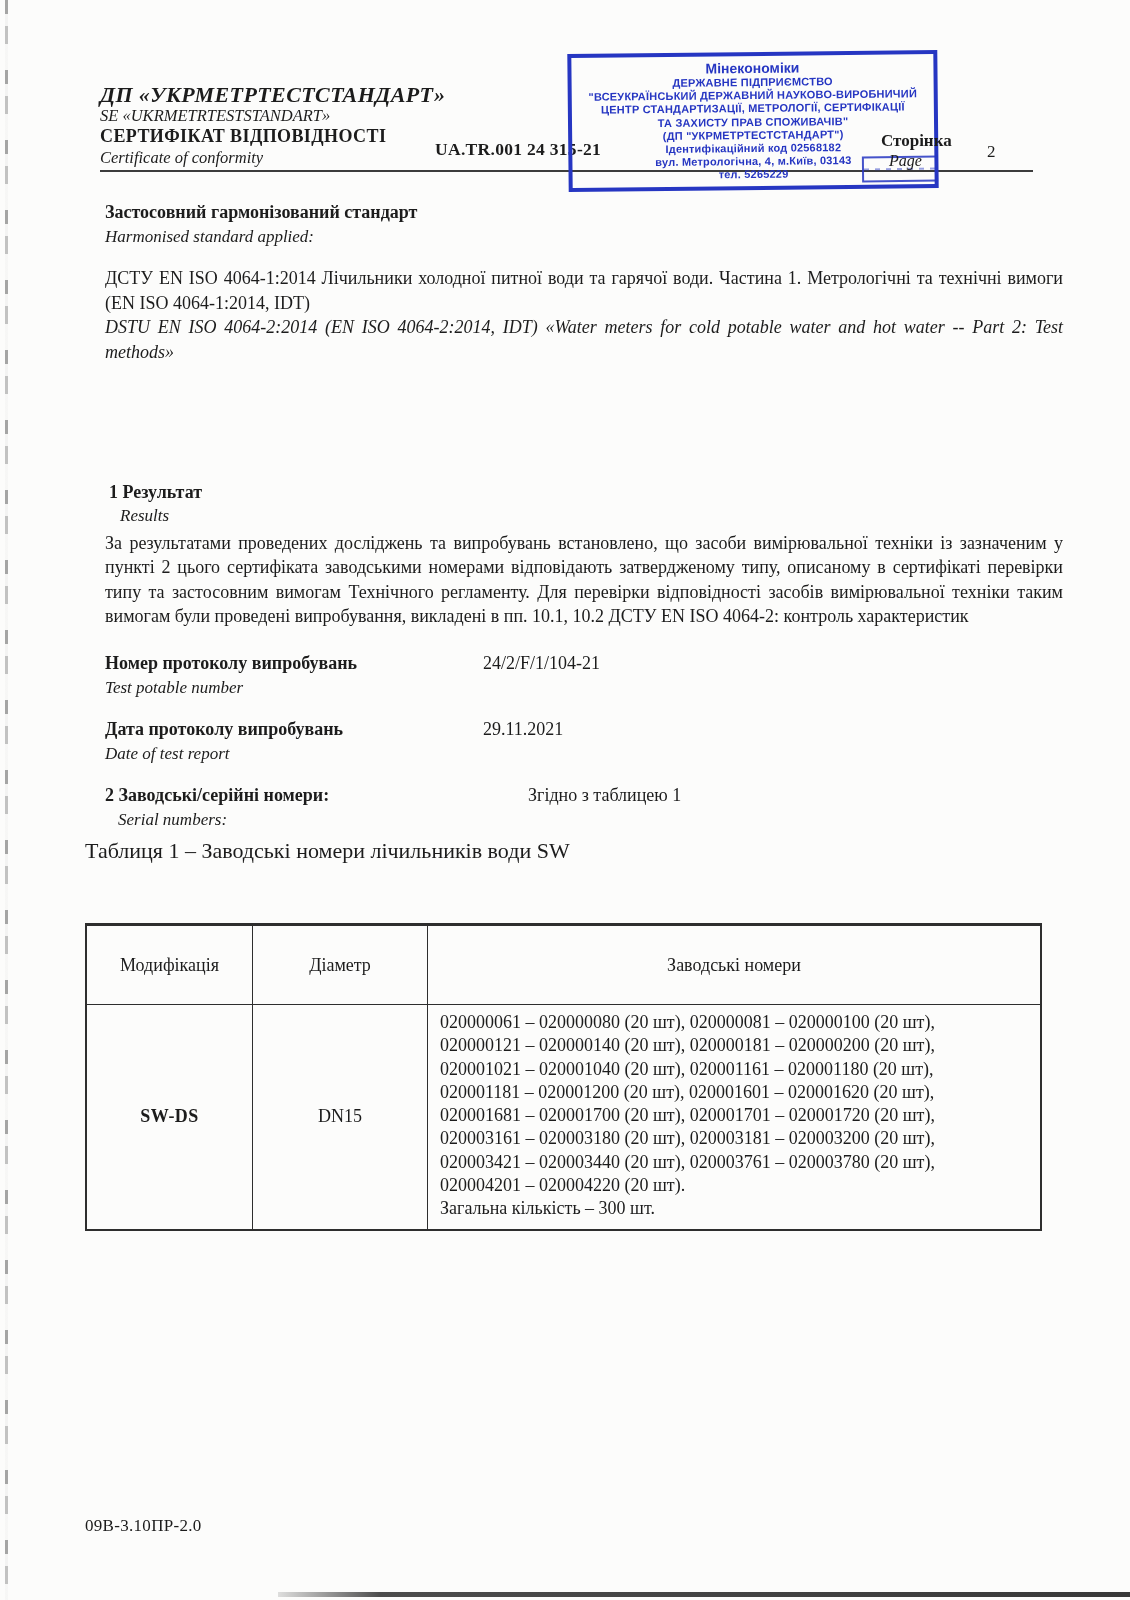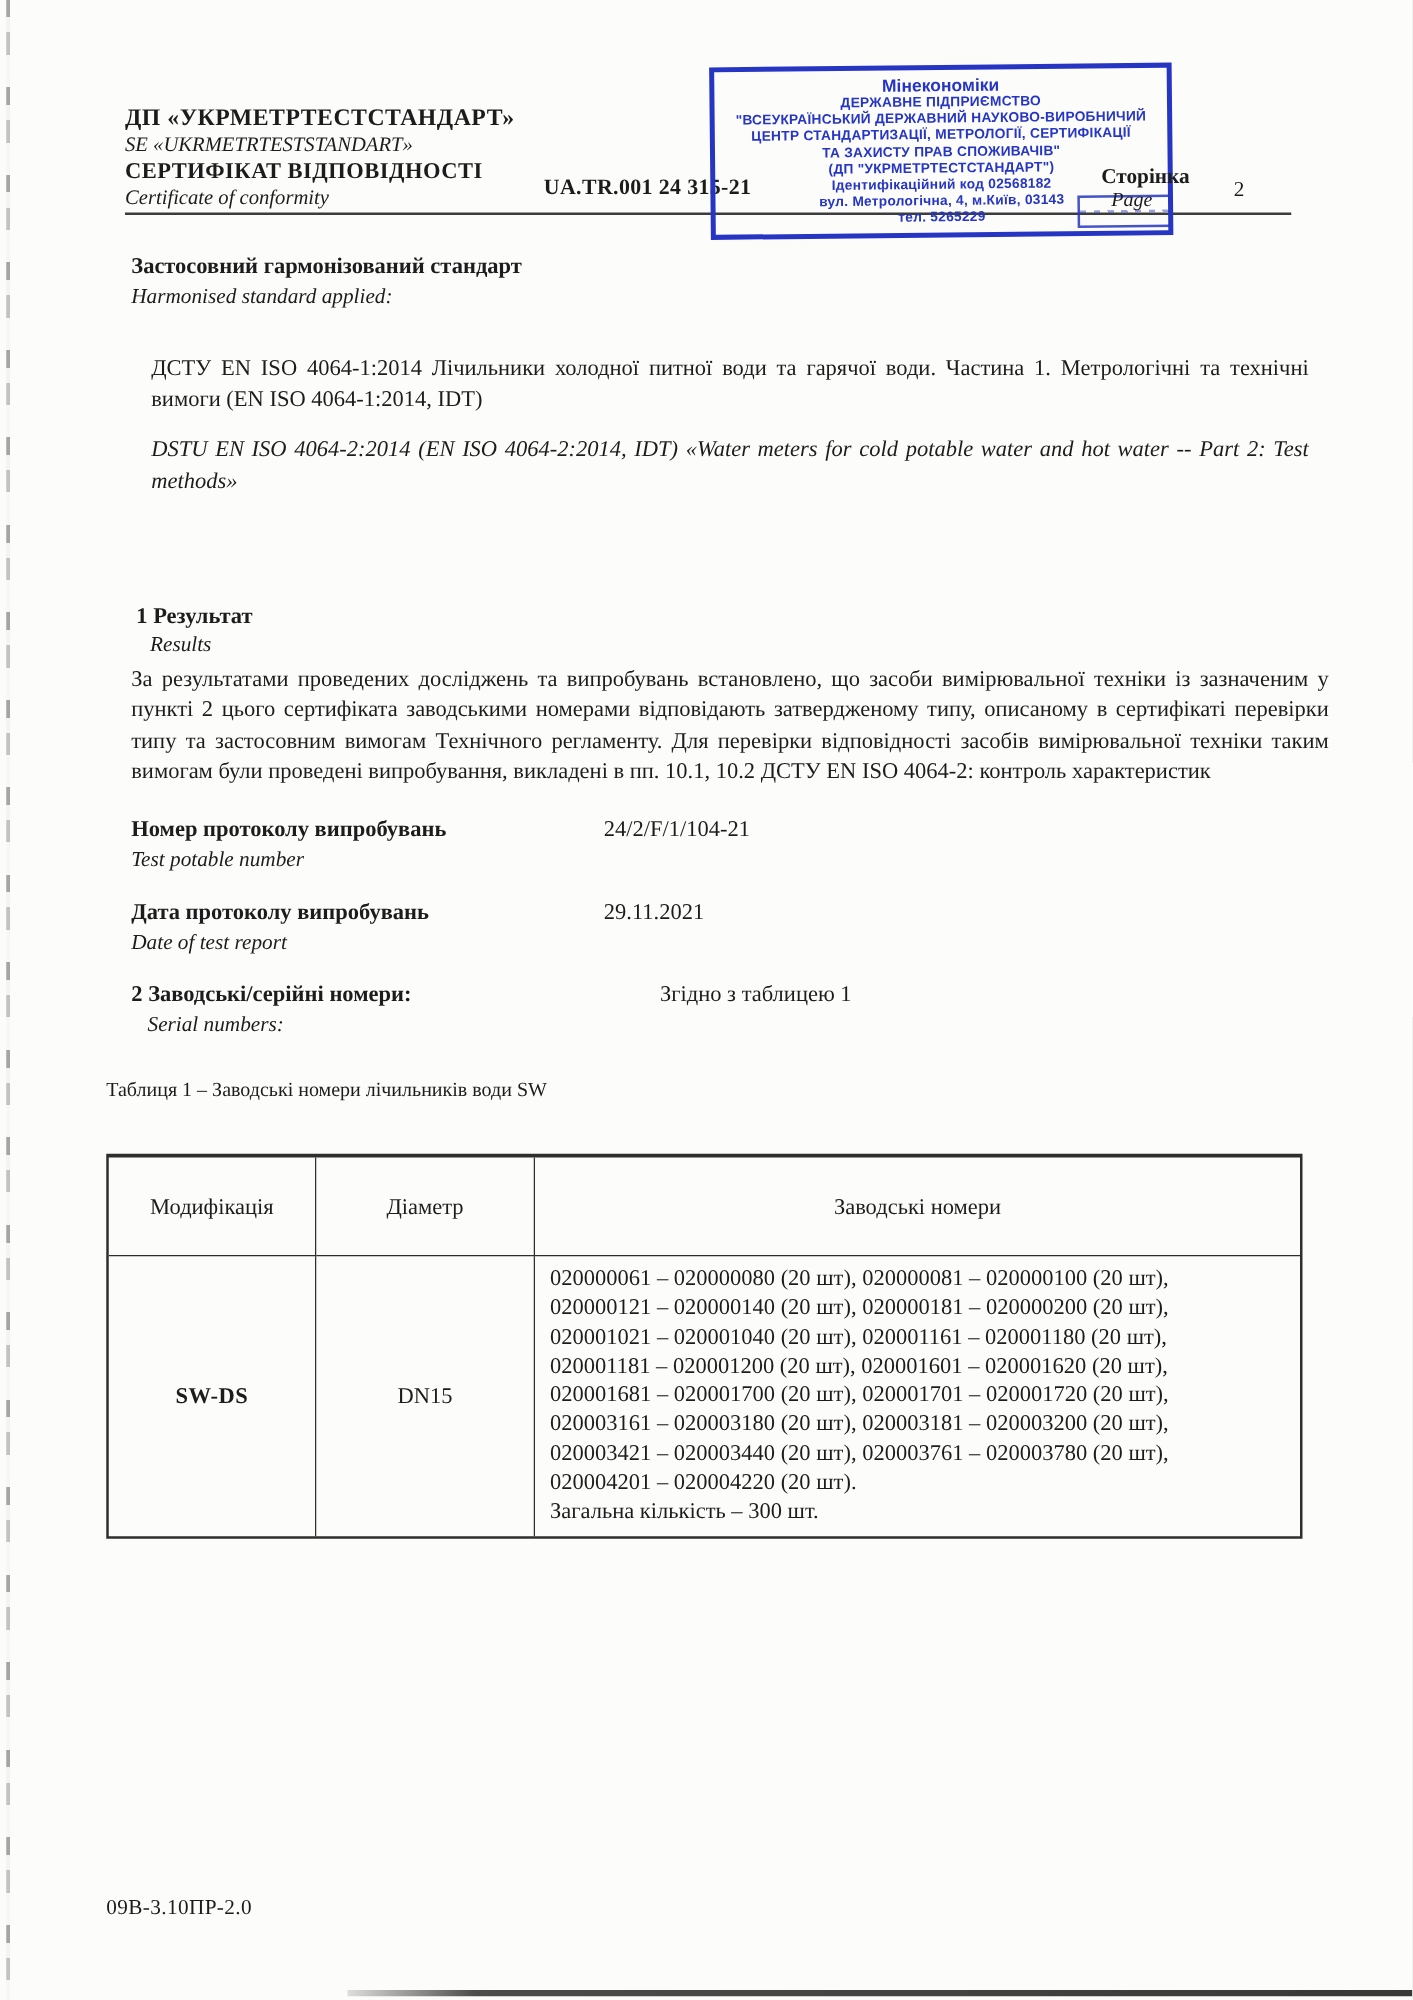--- a/index.html
+++ b/index.html
@@ -19,21 +19,21 @@
       rgba(40,40,40,.75) 0 14px, rgba(40,40,40,.08) 14px 26px,
       rgba(60,60,60,.55) 26px 44px, rgba(60,60,60,.05) 44px 70px);
     opacity:.55;
   }
   .edge-bottom{
     position:absolute;left:278px;top:1592px;width:852px;height:5px;
     background:linear-gradient(90deg, rgba(50,50,50,.15), rgba(45,45,45,.85) 12%, rgba(35,35,35,.9));
   }
   
   .org-block{position:absolute;left:100px;top:84px;line-height:21px;}
-  .org-uk{font-weight:bold;font-size:19px;letter-spacing:.4px;}
+  .org-uk{font-weight:bold;font-size:22px;letter-spacing:.4px;font-style:italic;}
   .org-en{font-style:italic;font-size:16.5px;}
   .doc-title-uk{font-weight:bold;font-size:18px;letter-spacing:.4px;}
   .doc-title-en{font-style:italic;font-size:16.5px;}
   .cert-number{position:absolute;left:435px;top:139px;font-weight:bold;font-size:17.5px;letter-spacing:.3px;}
   .header-rule{position:absolute;left:100px;top:170px;width:933px;height:2px;background:#3c3c3c;}
   .page-label-uk{position:absolute;left:881px;top:131px;font-weight:bold;font-size:17px;}
   .page-label-en{position:absolute;left:889px;top:152px;font-style:italic;font-size:16px;}
   .page-number{position:absolute;left:987px;top:142px;font-size:17px;}
   
   .stamp{
@@ -53,32 +53,32 @@
     border:2px solid #2636c2;
     transform:rotate(-.6deg);
     background:repeating-linear-gradient(90deg, rgba(38,54,194,.55) 0 5px, transparent 5px 11px);
     background-size:100% 2px;background-position:center;background-repeat:no-repeat;
     opacity:.85;
   }
   
   .std-heading-uk{position:absolute;left:105px;top:202px;font-weight:bold;font-size:18px;}
   .std-heading-en{position:absolute;left:105px;top:227px;font-style:italic;font-size:17px;}
   .standards{position:absolute;left:105px;top:266px;width:958px;font-size:18px;line-height:24.5px;text-align:justify;}
-  .standards p{margin:16px;}
+  .standards p{margin:0;}
   .standards p.it{font-style:italic;}
   
   .res-heading-uk{position:absolute;left:85px;top:482px;font-weight:bold;font-size:18px;margin-left:24px;}
   .res-heading-en{position:absolute;left:120px;top:506px;font-style:italic;font-size:17px;}
   .res-body{position:absolute;left:105px;top:531px;width:958px;font-size:18px;line-height:24.3px;text-align:justify;}
   
   .field-label{position:absolute;font-weight:bold;font-size:18px;}
   .field-sub{position:absolute;font-style:italic;font-size:17px;}
   .field-value{position:absolute;font-size:18px;}
   
-  .table-caption{position:absolute;left:85px;top:864px;font-size:16px;}
+  .table-caption{position:absolute;left:85px;top:838px;font-size:22px;}
   .stable{
     position:absolute;left:85px;top:923px;width:953px;
     border:2px solid #2e2e2e;border-top-width:3px;
     display:grid;grid-template-columns:166px 175px 1fr;
     font-size:18px;
   }
   .stable .cell{border-right:1.5px solid #2e2e2e;}
   .stable .cell:nth-child(3n){border-right:none;}
   .stable .hrow{border-bottom:1.5px solid #2e2e2e;height:78px;display:flex;align-items:center;justify-content:center;}
   .stable .brow{display:flex;align-items:center;justify-content:center;min-height:210px;}

